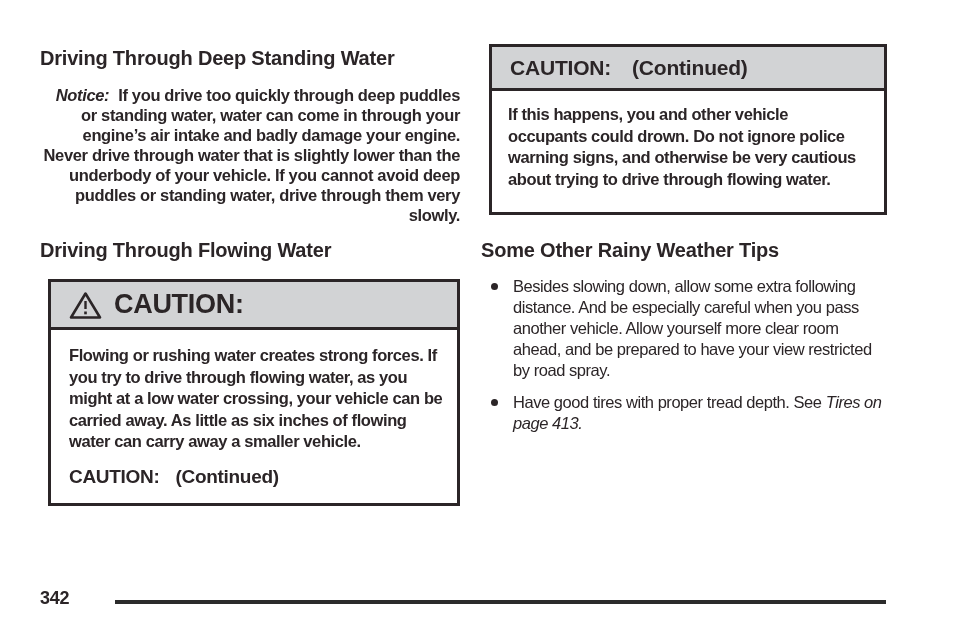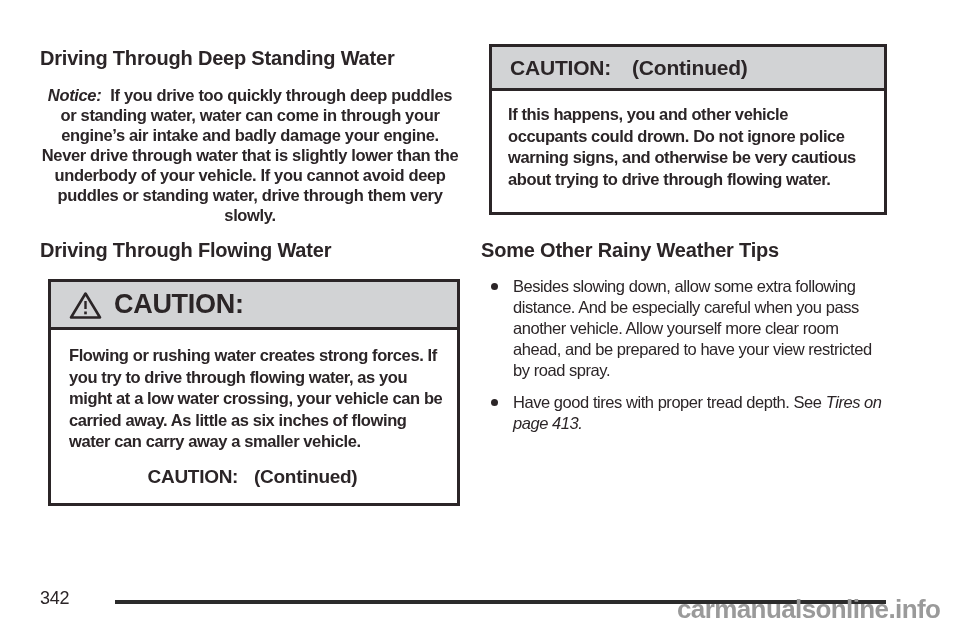--- a/index.html
+++ b/index.html
@@ -13,40 +13,40 @@
   .col-right { left:481px; width:406px; top:44px; }
 
   h2.sect {
     font-size:20px; font-weight:bold; letter-spacing:-0.2px; line-height:24px;
     color:#2b2527;
   }
   .col-left h2.first { padding-top:6px; margin-bottom:15px; }
 
   .notice {
     font-size:16.5px; font-weight:bold; line-height:20px; letter-spacing:-0.35px;
-    margin-bottom:13px; text-align:center;
+    margin-bottom:13px; text-align:right;
   }
   .notice .nlabel { font-style:italic; margin-right:9px; }
 
   .col-left h2.second { margin-bottom:17px; }
 
   .cbox { border:3px solid #2b2527;margin-left:8px; }
   .cbox-header {
     background:#d2d3d5; border-bottom:3px solid #2b2527;
     display:flex; align-items:center; padding:8px 16px 8px 18px; min-height:45px;
   }
   .cbox-header .cap {
     font-weight:bold; font-size:27px; letter-spacing:-0.3px; line-height:1;
   }
   .warn-icon { display:inline-flex; margin-right:12px; position:relative; top:1px; }
   .cbox-body {
     padding:15px 13px 16px 18px;
     font-size:16.5px; font-weight:bold; line-height:21.5px; letter-spacing:-0.4px;
   }
-  .continued-line { text-align:center; margin-top:13px; padding-right:8px;
+  .continued-line { text-align:left; margin-top:13px; padding-right:8px;
     font-size:19px; font-weight:bold; letter-spacing:-0.3px; }
   .continued-line .gap { display:inline-block; width:16px; }
 
   .cont-box .cbox-header { min-height:44px; padding:7px 14px 7px 18px; }
   .cont-box .cap2 { font-weight:bold; font-size:21px; letter-spacing:-0.2px; line-height:1; }
   .cont-box .gap2 { display:inline-block; width:21px; }
   .cont-box .cbox-body { padding:13px 16px 22px 16px; }
 
   .col-right h2.sect { margin-top:23px; margin-bottom:14px; }
 
@@ -56,21 +56,21 @@
     font-size:16.5px; font-weight:normal; line-height:21px; letter-spacing:-0.45px;
   }
   ul.tips .dot {
     position:absolute; left:10px; top:7px; width:7px; height:7px;
     border-radius:50%; background:#2b2527; display:block;
   }
   ul.tips em { font-style:italic; }
 
   .page-num {
     position:absolute; left:40px; top:588px;
-    font-size:18px; font-weight:normal; letter-spacing:-0.3px;
+    font-size:18px; font-weight:bold; letter-spacing:-0.3px;
   }
   .foot-rule {
     position:absolute; left:115px; top:600px; width:771px; height:4px;
     background:#2b2b2b;
   }
   .watermark {
     position:absolute; left:677px; top:594px; width:270px;
     font-size:26px; font-weight:bold; letter-spacing:-0.6px; color:#9a9a9a;
     white-space:nowrap;
   }
@@ -125,15 +125,14 @@
       </li>
       <li>
         <span class="dot"></span><span>Have good tires with proper tread depth. See</span>
         <em>Tires on page 413.</em>
       </li>
     </ul>
   </div>
 
   <span class="page-num">342</span>
   <div class="foot-rule"></div>
-  <div class="watermark">carmanualsonline.info</div>
 
 </div>
 
 </body></html>

